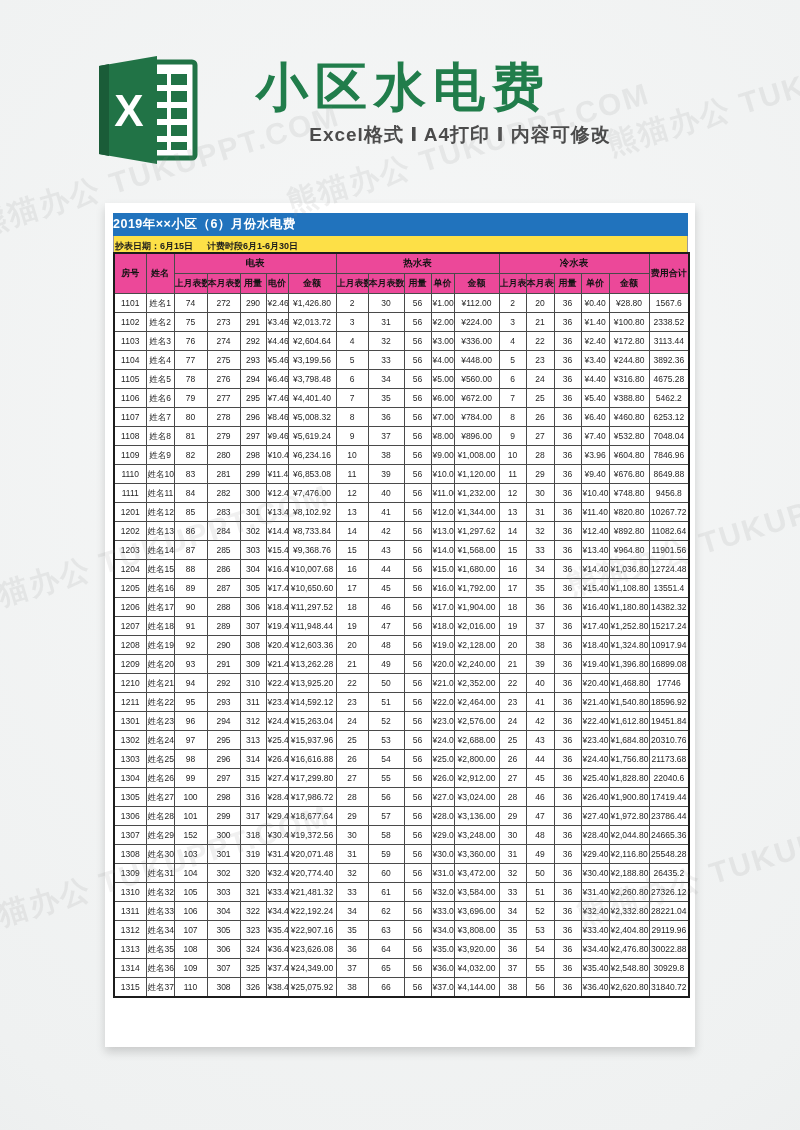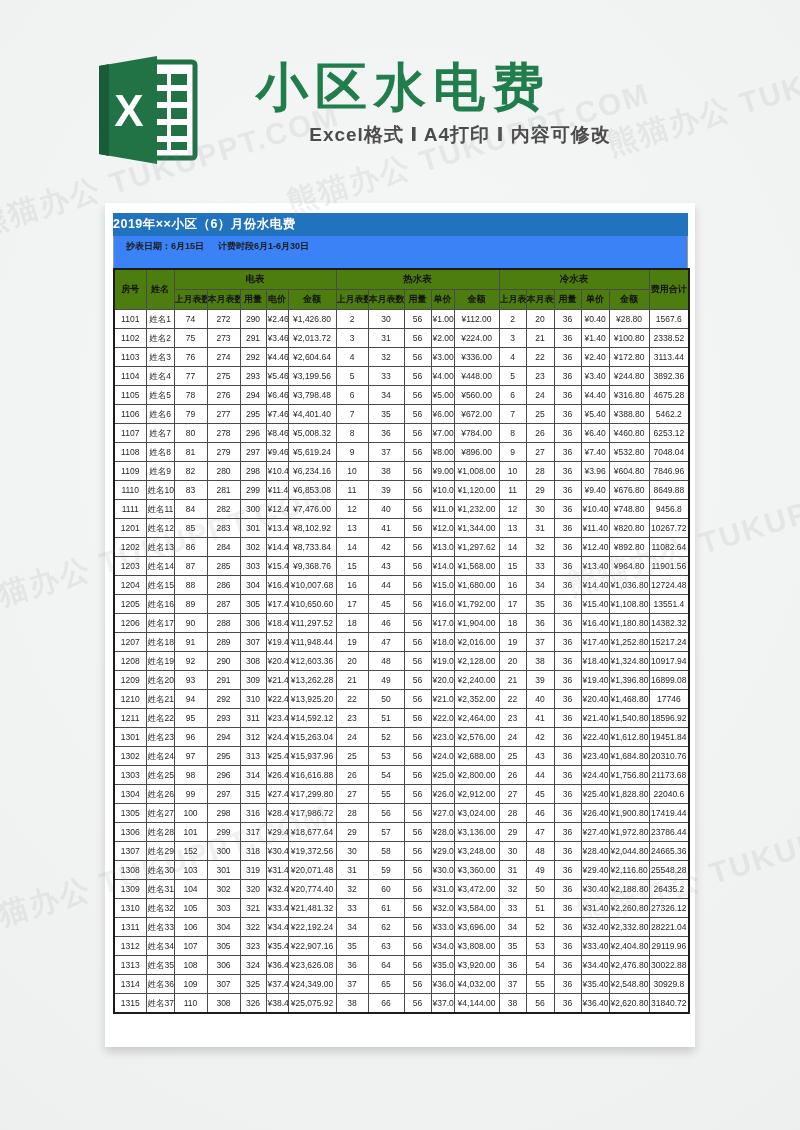--- a/index.html
+++ b/index.html
@@ -30,36 +30,36 @@
     position:absolute; left:105px; top:203px; width:590px; height:844px;
     background:#ffffff; box-shadow:0 5px 9px rgba(0,0,0,0.16);
     padding:10px 7px 0 8px; z-index:2;
   }
   .sheet-title {
     width:575px; height:23px; background:#2173bd; color:#ffffff;
     font-size:12.5px; font-weight:bold; line-height:23px;
     letter-spacing:0.5px;
   }
   .sheet-meta {
-    width:575px; height:32px; line-height:20px; background:#3b82f6;
+    width:575px; height:16px; line-height:20px; background:#fde047;
     font-size:9px; font-weight:bold; color:#1c1c1c;
     border-left:1px solid #9a9a9a; border-right:1px solid #9a9a9a;
-    padding-left:12px; white-space:nowrap;
+    padding-left:1px; white-space:nowrap;
   }
   .sheet-meta span { margin-right:14px; }
   table.bill {
     width:575px; table-layout:fixed; border-collapse:collapse;
     border:2px solid #1c1c1c;
   }
   table.bill th, table.bill td {
     border:1px solid #4a4a4a; text-align:center; vertical-align:middle;
     overflow:hidden; white-space:nowrap;
   }
   table.bill thead th {
-    background:#4d7c0f; color:#141414; font-size:9px; font-weight:bold;
+    background:#ec4899; color:#141414; font-size:9px; font-weight:bold;
     height:20px; line-height:18px;
   }
   table.bill thead th.grp { font-size:9.5px; }
   table.bill tbody td {
     background:#ffffff; color:#1f1f1f; font-size:8.5px; font-weight:500;
     height:18.75px; line-height:18px; padding:0 1px;
   }
 </style>
 </head>
 <body>

